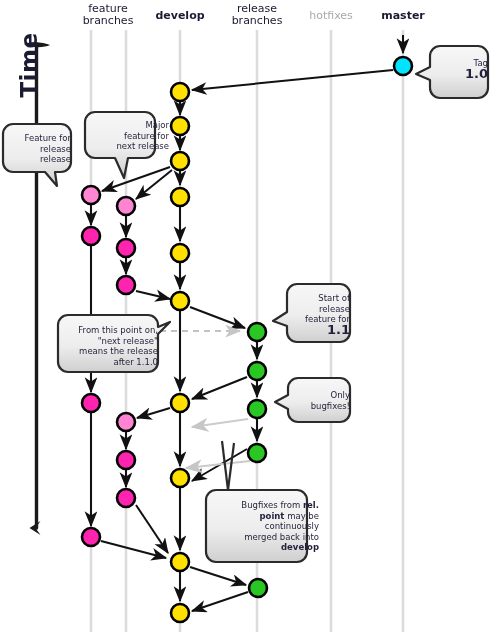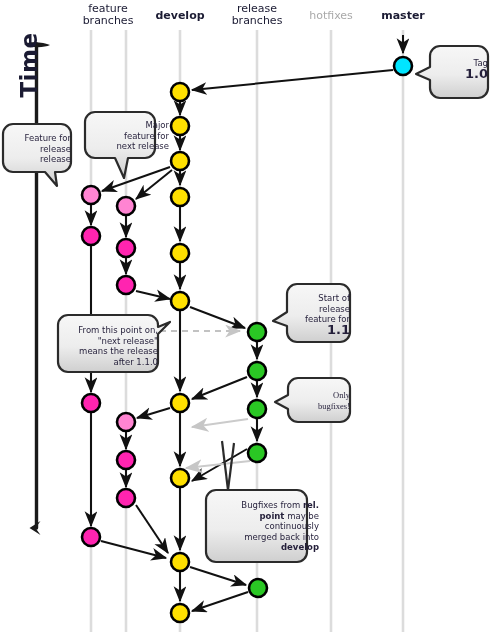--- a/index.html
+++ b/index.html
@@ -241,21 +241,21 @@
     <div>after 1.1.0</div>
   </div>
 
   <div class="callout-text" style="left:287px;top:293px;width:63px;">
     <div>Start of</div>
     <div>release</div>
     <div>feature for</div>
     <div class="mid">1.1</div>
   </div>
 
-  <div class="callout-text" style="left:288px;top:390px;width:62px;font-family:Liberation Serif, serif;">
+  <div class="callout-text" style="left:288px;top:390px;width:62px;">
     <div>Only</div>
     <div>bugfixes!</div>
   </div>
 
   <div class="callout-text" style="left:206px;top:500px;width:113px;">
     <div><span>Bugfixes from </span><span class="b">rel.</span></div>
     <div><span class="b">point</span><span> may be</span></div>
     <div>continuously</div>
     <div>merged back into</div>
     <div class="b">develop</div>

